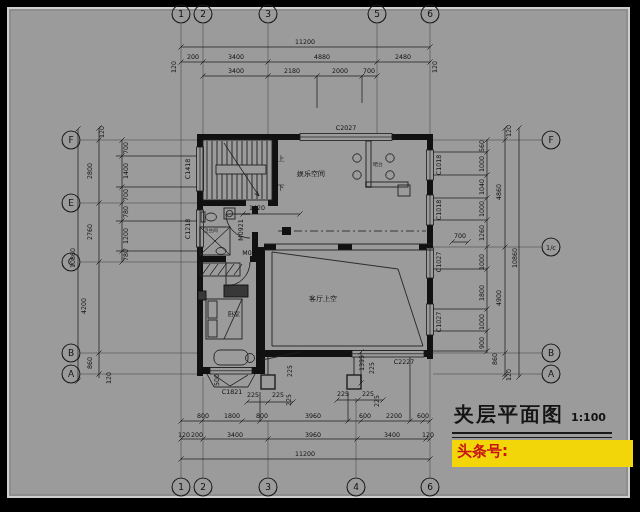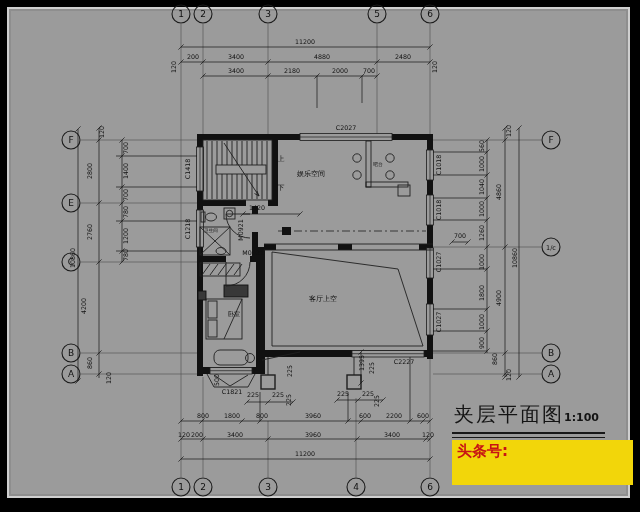--- a/index.html
+++ b/index.html
@@ -21,24 +21,24 @@
   .dim line{stroke:#161616;stroke-width:.7;}
   .txt text,.codes text{fill:#101010;font-size:6.3px;text-anchor:middle;}
   .rooms text{fill:#0d0d0d;text-anchor:middle;}
   .bubbles circle{fill:none;stroke:#1c1c1c;stroke-width:1.1;}
   .bubbles text{fill:#101010;font-size:9px;text-anchor:middle;}
   .bubbles text.sm{font-size:6.5px;}
   .f7{font-size:7px;} .f6{font-size:6px;} .f5{font-size:5px;} .f45{font-size:4.6px;}
   
   .plan-title{position:absolute;left:452px;top:401px;color:#141414;}
   .plan-title .t-row{border-bottom:2.5px solid #181818;padding:0 6px 4px 2px;white-space:nowrap;}
-  .plan-title .t-name{font-size:20px;font-weight:normal;letter-spacing:2px;}
-  .plan-title .t-scale{font-size:11px;font-weight:bold;}
+  .plan-title .t-name{font-size:20px;font-weight:bold;letter-spacing:2px;}
+  .plan-title .t-scale{font-size:11px;font-weight:bold;margin-left:7px;}
   .plan-title .t-line{height:1.5px;background:#181818;margin-top:2.5px;}
-  .badge{position:absolute;left:452px;top:440px;width:181px;height:45px;background:#f2d60a;
+  .badge{position:absolute;left:452px;top:440px;width:181px;height:27px;background:#f2d60a;
          box-sizing:border-box;padding:1px 5px;}
   .badge p{margin:0;line-height:21px;font-size:15px;font-weight:bold;color:#c81414;white-space:nowrap;}
 </style>
 </head>
 <body>
 
 <div class="field"></div>
 
 <svg width="640" height="512" viewBox="0 0 640 512">
 

